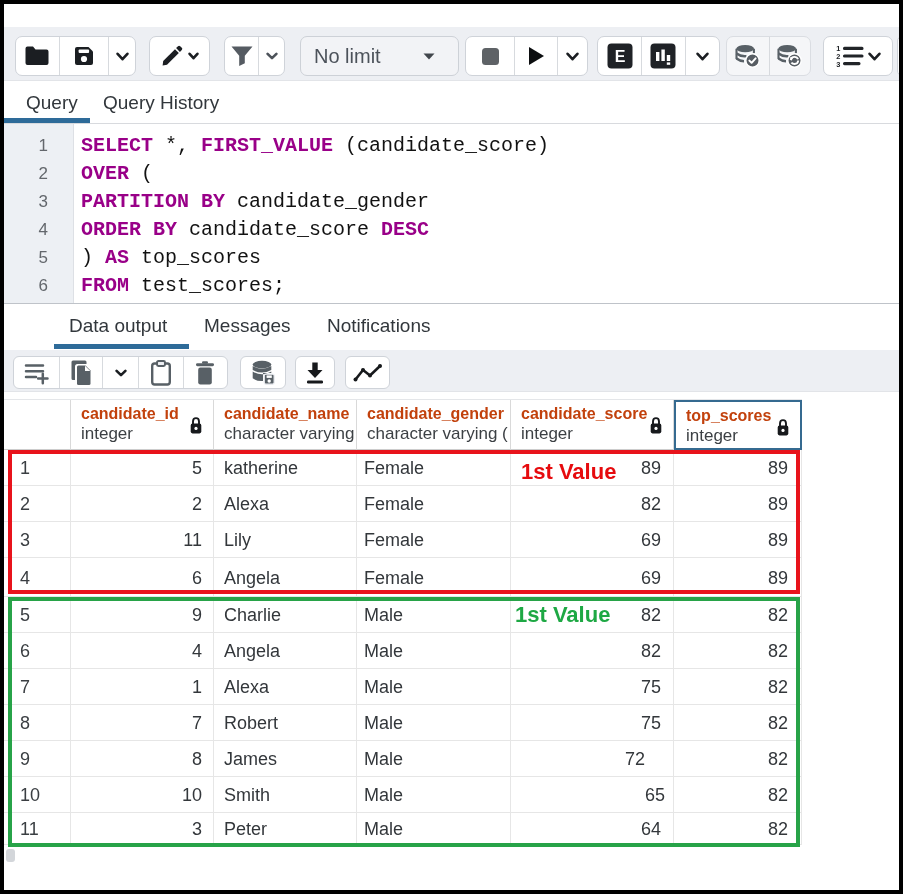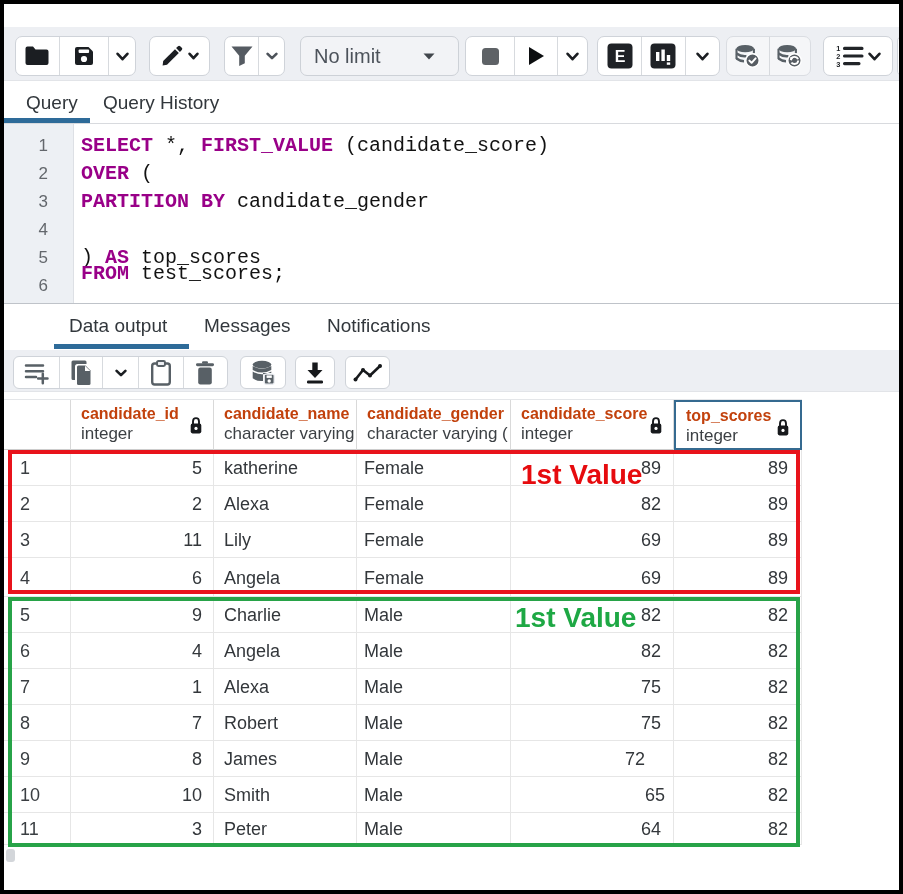--- a/index.html
+++ b/index.html
@@ -51,21 +51,21 @@
 .drow{display:flex;height:36px;line-height:37px;}
 .dcell{box-sizing:border-box;border-right:1px solid #e6e6e6;border-bottom:1px solid #e6e6e6;
   font-size:18px;color:#33373b;white-space:nowrap;overflow:hidden;background:#fff;}
 .num{text-align:right;}
 .rownum{color:#3a3e42;}
 
 .redbox{position:absolute;left:8px;top:450px;width:792px;height:144px;
   border:4px solid #e8131b;box-sizing:border-box;z-index:20;}
 .greenbox{position:absolute;left:8px;top:597px;width:792px;height:250px;
   border:4px solid #27a348;box-sizing:border-box;z-index:20;}
-.fv{position:absolute;z-index:21;font-size:28px;font-weight:bold;}
+.fv{position:absolute;z-index:21;font-size:22px;font-weight:bold;}
 </style></head><body>
 <div class="frame"></div>
 <div class="tb1">
     <div class="btn" style="left:11px;width:121px">
       <div class="cell" style="width:43px">
         <svg width="26" height="22" viewBox="0 0 26 22">
           <path fill="#1b1e22" d="M1.5 3.5 Q1.5 1.5 3.5 1.5 L9 1.5 L11.5 4.5 L22.5 4.5 Q24.5 4.5 24.5 6.5 L24.5 18 Q24.5 20 22.5 20 L3.5 20 Q1.5 20 1.5 18 Z"></path>
         </svg>
       </div>
       <div class="cell" style="width:49px">
@@ -204,22 +204,23 @@
     <div class="gutter"></div>
     <div class="lnum" style="top:8px">1</div>
     <div class="lnum" style="top:36px">2</div>
     <div class="lnum" style="top:64px">3</div>
     <div class="lnum" style="top:92px">4</div>
     <div class="lnum" style="top:120px">5</div>
     <div class="lnum" style="top:148px">6</div>
     <div class="cl" style="top:8px"><span class="kw">SELECT</span> *, <span class="kw">FIRST_VALUE</span> (candidate_score)</div>
     <div class="cl" style="top:36px"><span class="kw">OVER</span> (</div>
     <div class="cl" style="top:64px"><span class="kw">PARTITION BY</span> candidate_gender</div>
+    <div class="cl" style="top:92px"><span class="kw">ORDER BY</span> candidate_score <span class="kw">DESC</span></div>
     <div class="cl" style="top:120px">) <span class="kw">AS</span> top_scores</div>
-    <div class="cl" style="top:136px"><span class="kw">FROM</span> test_scores;</div>
+    <div class="cl" style="top:148px"><span class="kw">FROM</span> test_scores;</div>
   </div>
 <div class="rtabs">
     <span class="t" style="left:21px">Data output</span>
     <span class="t" style="left:156px">Messages</span>
     <span class="t" style="left:279px">Notifications</span>
     <div class="underline" style="left:6px;top:40px;width:135px"></div>
   </div>
 <div class="tb2">
     <div class="btn2" style="left:9px;width:215px">
       <div class="cell" style="width:46px">

